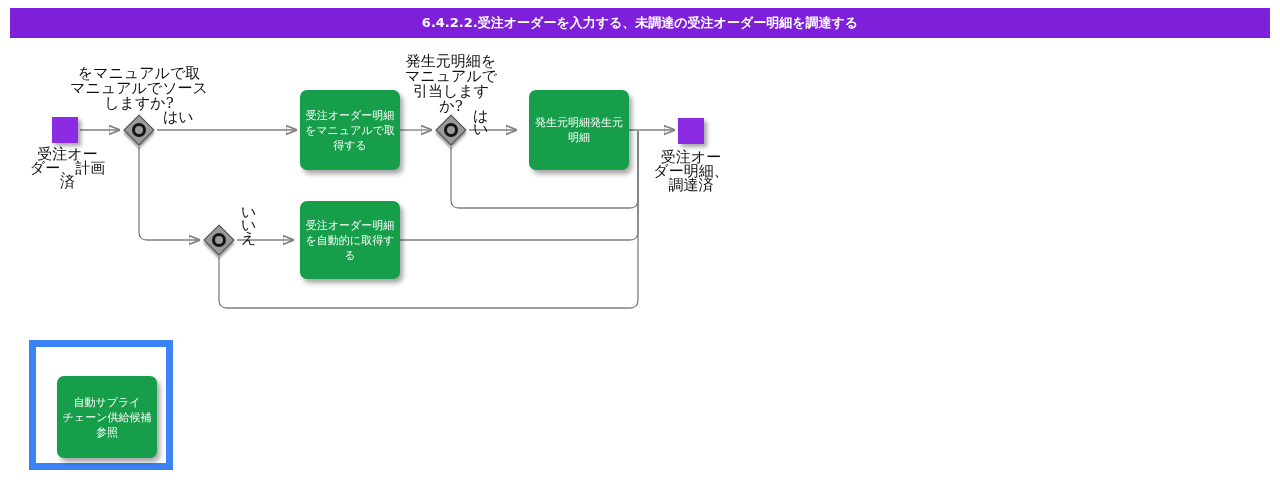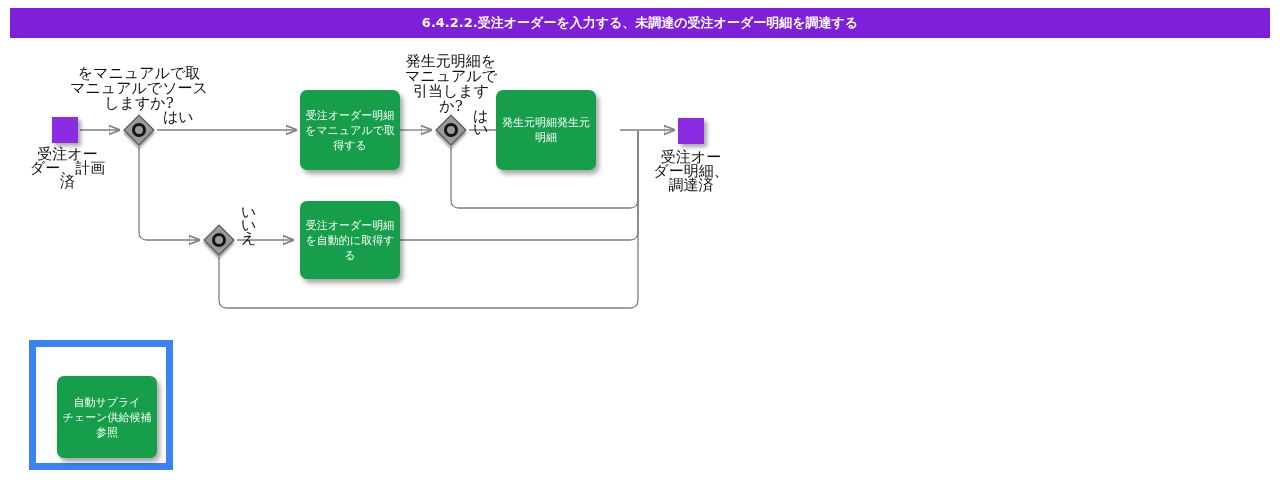--- a/index.html
+++ b/index.html
@@ -130,21 +130,21 @@
     <div class="diamond"></div>
     <div class="ring"></div>
   </div>
   <div class="lbl q" style="left:403px; top:54px; width:96px;">発生元明細を
 マニュアルで
 引当します
 か?</div>
   <div class="lbl branch" style="left:473px; top:110px;">は
 い</div>
 
-  <div class="node task" style="left:496px; top:90px;">発生元明細発生元
+  <div class="node task" style="left:529px; top:90px;">発生元明細発生元
 明細</div>
 
   <div class="node event-square" style="left:678px; top:118px;"></div>
   <div class="lbl" style="left:645px; top:150px; width:92px;">受注オー
 ダー明細、
 調達済</div>
 
   <div class="node gateway" style="left:203px; top:224px;">
     <div class="diamond"></div>
     <div class="ring"></div>

